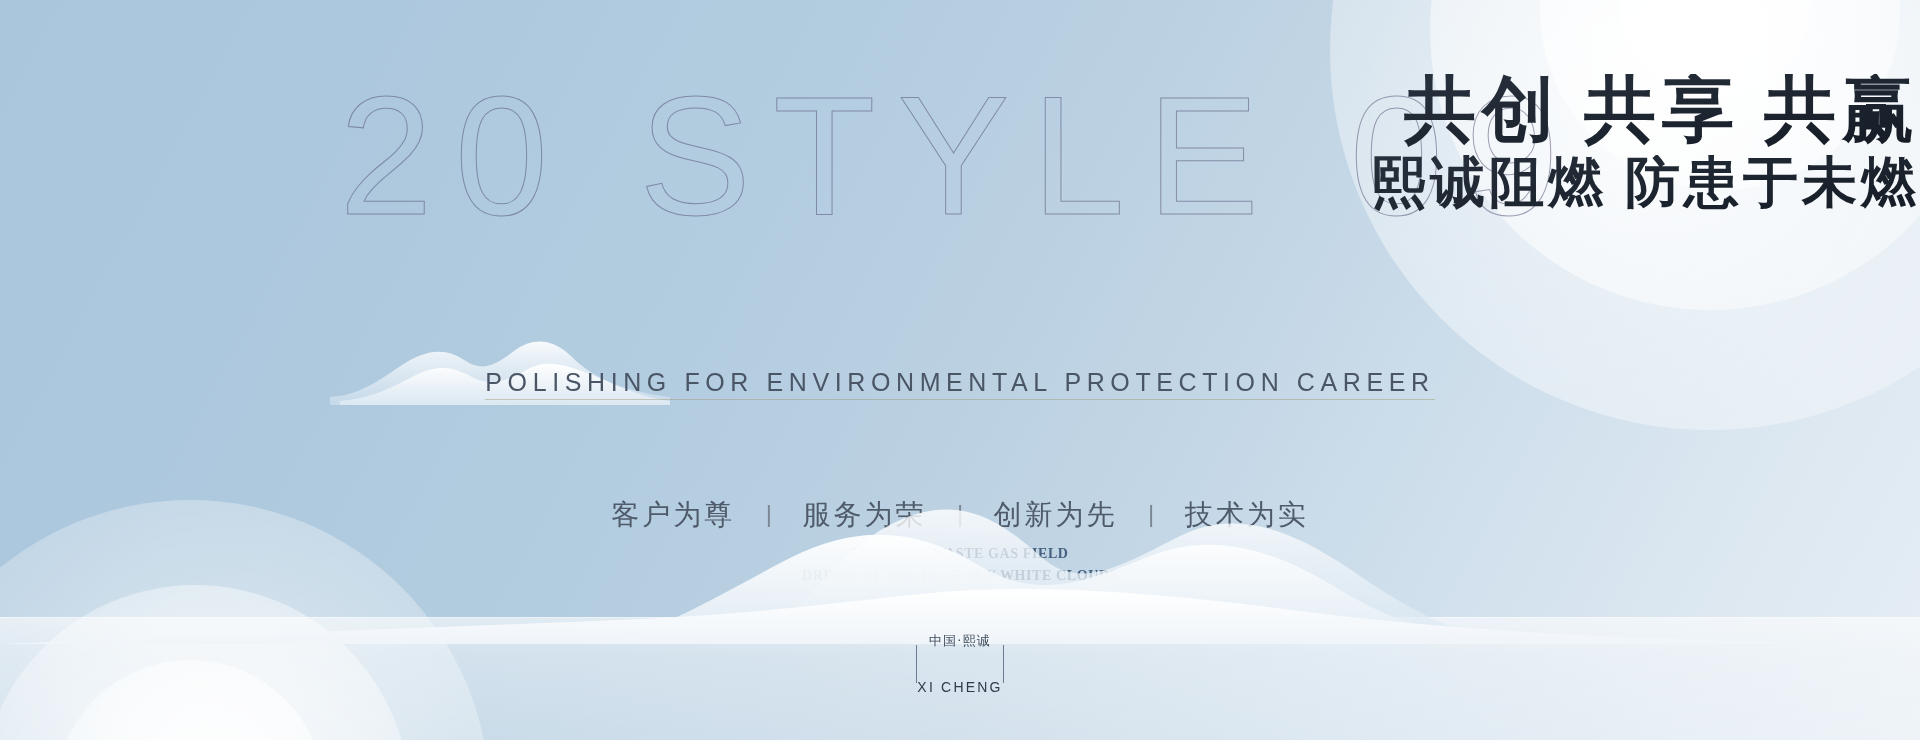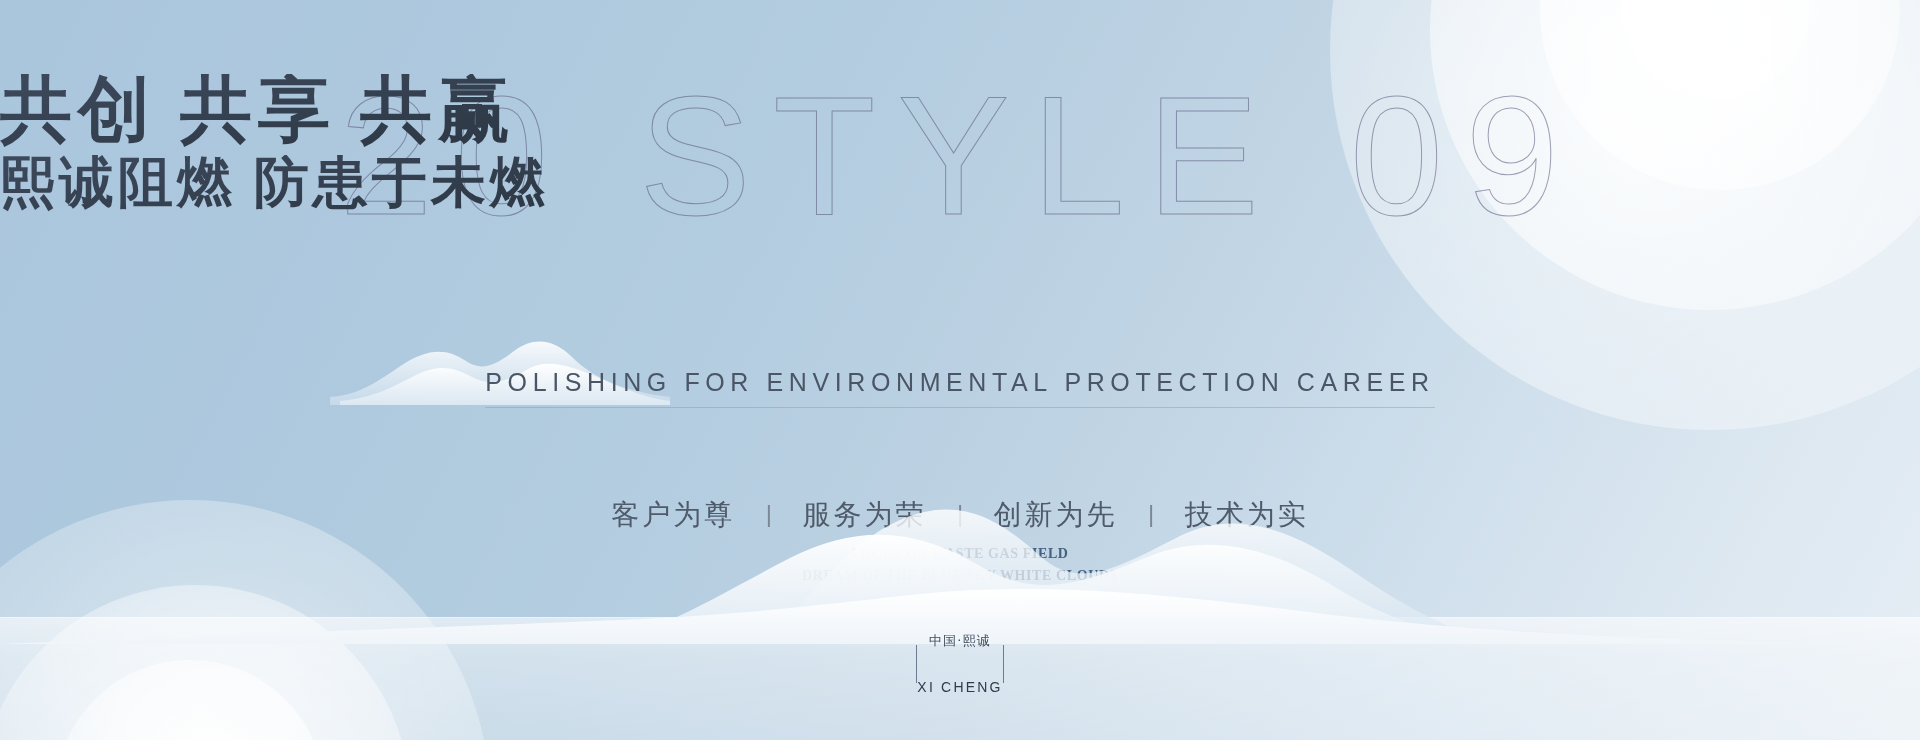--- a/index.html
+++ b/index.html
@@ -92,21 +92,21 @@
     font-family:"Liberation Sans", sans-serif;
     line-height:1;
     pointer-events:none;
     user-select:none;
   }
 
   
   .headline{
     position:absolute;
     left:0; right:0; top:74px;
-    text-align:left;
+    text-align:right;
     pointer-events:none;
   }
   .hl-line{
     font-family:"Liberation Serif", serif;
     font-weight:700;
     line-height:1.02;
     background:linear-gradient(172deg,#3d4a5c 0%,#2c3643 45%,#151c26 100%);
     -webkit-background-clip:text;
     background-clip:text;
     color:transparent;
@@ -122,21 +122,21 @@
     text-align:center;
     pointer-events:none;
   }
   .tagline span{
     display:inline-block;
     font-size:25px;
     letter-spacing:5.6px;
     color:#4a5566;
     font-weight:400;
     border-bottom:1px solid rgba(160,150,110,0.45);
-    padding-bottom:10px;
+    padding-bottom:2px;
   }
 
   
   .values{
     position:absolute;
     left:0; right:0; top:496px;
     text-align:center;
     pointer-events:none;
   }
   .values .v{

